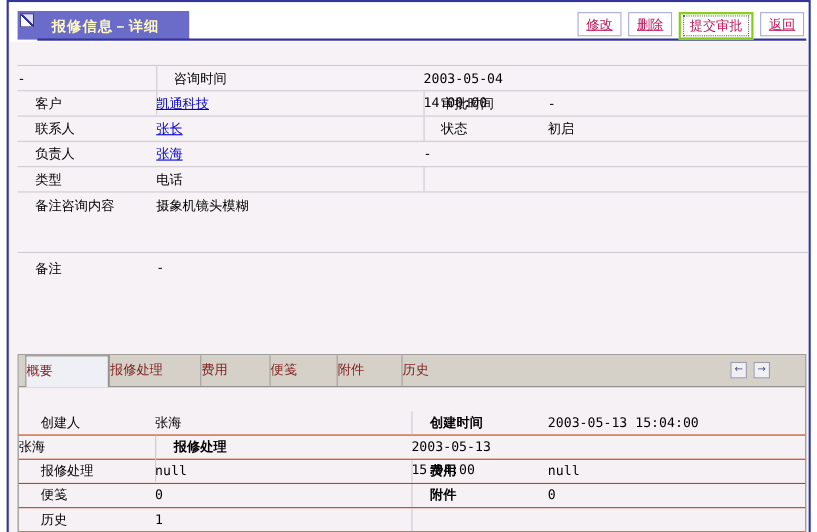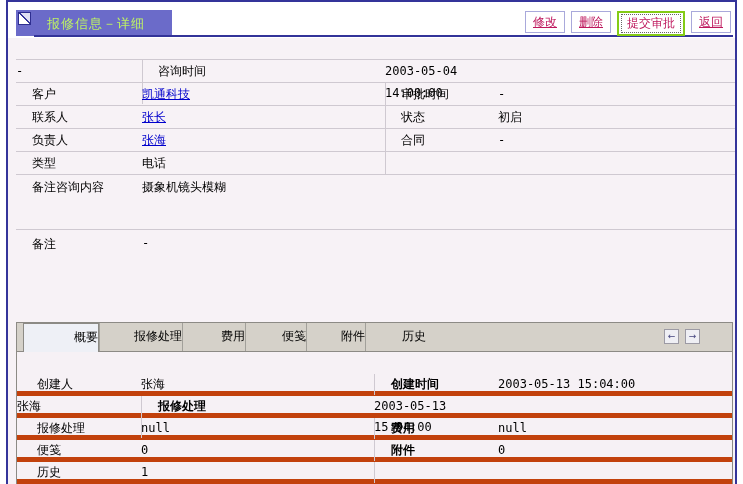--- a/index.html
+++ b/index.html
@@ -2,21 +2,21 @@
 <html><head>
 <meta charset="utf-8">
 <style>
   html,body{margin:0;padding:0;width:743px;height:484px;overflow:hidden;background:#fff;
     font-family:"DejaVu Sans","Liberation Sans",sans-serif;font-size:12px;color:#000;}
   .page{position:absolute;left:6px;top:0;width:731px;height:500px;box-sizing:border-box;
     border:2px solid #34349A;background:#fff;overflow:hidden;}
   
   .header{position:absolute;left:0;top:0;right:0;height:36px;background:#fff;}
   .titlebar{position:absolute;left:8px;top:8px;width:156px;height:26px;background:#6B6BC9;}
-  .titlebar .ttext{position:absolute;left:31px;top:5px;color:#bef264;font-size:13px;font-weight:400;letter-spacing:1px;white-space:nowrap;}
+  .titlebar .ttext{position:absolute;left:31px;top:5px;color:#fef9c3;font-size:13px;font-weight:700;letter-spacing:1px;white-space:nowrap;}
   .corner{position:absolute;left:2px;top:2px;width:13px;height:13px;background:#fff;border:1px solid #2E2E90;box-sizing:border-box;
     background-image:linear-gradient(45deg,#fff 46%,#34349A 46%,#34349A 56%,#DFDFF3 56%);}
   .hline{position:absolute;left:26px;top:33px;right:2px;height:2px;background:#333399;}
   .toolbar{position:absolute;right:4px;top:9px;display:flex;gap:6px;align-items:flex-start;}
   .tbtn{display:inline-block;background:#fff;border:1px solid #A9A9DB;padding:2px 7px;
     color:#be185d;text-decoration:underline;white-space:nowrap;cursor:pointer;line-height:16px;}
   .tbtn.default{border:2px solid #84cc16;padding:1px 2px;}
   .tbtn.default .focusbox{display:inline-block;border:1px dotted #666;padding:1px 5px;line-height:15px;}
   
   .content{position:absolute;left:0;top:36px;right:0;bottom:0;background:#F7F2F6;}
@@ -29,34 +29,34 @@
   .rrow .lab{padding-left:16px;white-space:nowrap;}
   .rrow1{height:55px;border-bottom:1px solid #CFC9D1;padding-top:4px;}
   .rrow2{height:60px;padding-top:6px;}
   .mono{font-family:"DejaVu Sans Mono","Liberation Mono",monospace;font-size:12px;}
   a.vlink{color:#0000CC;text-decoration:underline;cursor:pointer;}
   
   .tabpanel{position:absolute;left:8px;top:284px;width:717px;height:200px;box-sizing:border-box;
     border:1px solid #8C8A85;background:#F6F1F5;}
   .tabstrip{position:relative;height:28px;background:#D5D1C9;border-bottom:1px solid #8C8A85;
     display:flex;align-items:stretch;}
-  .tab{line-height:27px;text-align:right;color:#000000;cursor:pointer;white-space:nowrap;}
+  .tab{line-height:27px;text-align:left;color:#7f1d1d;cursor:pointer;white-space:nowrap;}
   .tab.active{margin:0 0 -1px 6px;width:74px;background:#EEF0F6;border:1px solid #8C8A85;border-bottom:none;
     position:relative;z-index:2;line-height:26px;}
   .tab.inactive{border-left:1px solid #A2A09A;}
   .tab.inactive:last-of-type{border-right:1px solid #A2A09A;}
   .w82{width:82px}.w62{width:62px}.w60{width:60px}.w58{width:58px}
   .scrollbtn{position:absolute;top:6px;width:15px;height:15px;box-sizing:border-box;border:1px solid #9C9AA4;
     background:#EFEFF4;color:#44447E;font-size:9px;line-height:13px;text-align:center;cursor:pointer;}
   .sb-left{right:53px;}
   .sb-right{right:32px;}
   .panelbody{position:relative;}
   .prows{margin-top:22px;}
   .prow{display:grid;grid-template-columns:124px 233px 124px auto;height:22px;line-height:21px;
-    border-bottom:5px solid #c2410c;box-sizing:border-box;}
+    border-bottom:1px solid #c2410c;box-sizing:border-box;}
   .prow .lab{padding-left:20px;white-space:nowrap;}
   .prow .lab2{padding-left:16px;border-left:1px solid #CFC9D1;white-space:nowrap;font-weight:bold;}
 </style>
 </head>
 <body>
 
 <div class="page">
 
   <div class="header">
     <div class="titlebar">
@@ -88,21 +88,20 @@
       </div>
       <div class="frow">
         <span class="lab">联系人</span>
         <span><a class="vlink">张长</a></span>
         <span class="lab2">状态</span>
         <span>初启</span>
       </div>
       <div class="frow">
         <span class="lab">负责人</span>
         <span><a class="vlink">张海</a></span>
-        <span class="lab2">合同</span>
         <span class="mono">-</span>
       </div>
       <div class="frow">
         <span class="lab">类型</span>
         <span>电话</span>
         <span class="lab2"></span>
         <span></span>
       </div>
       <div class="rrow rrow1">
         <span class="lab">备注咨询内容</span>

